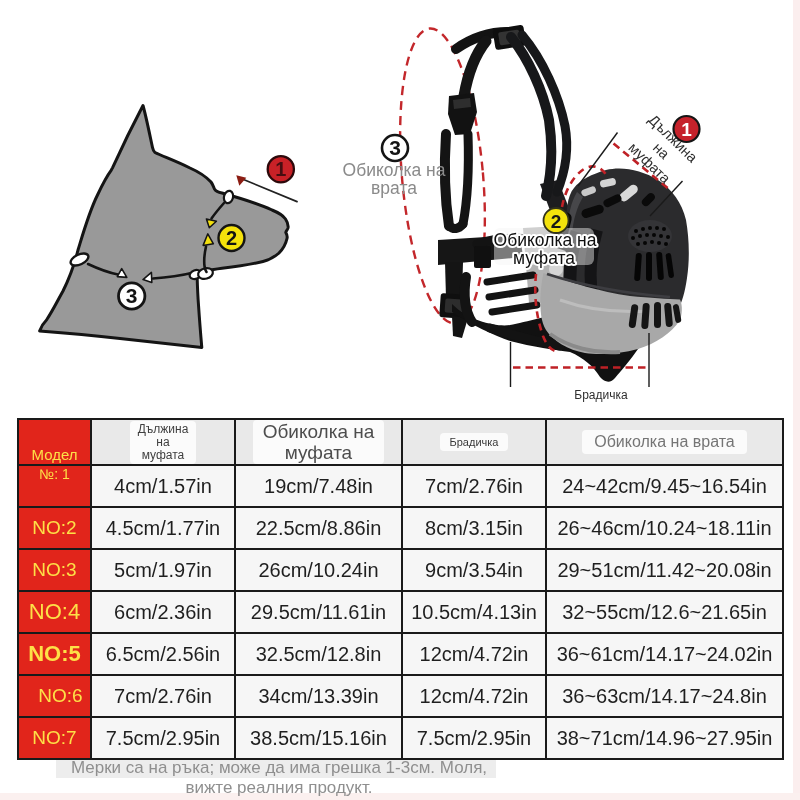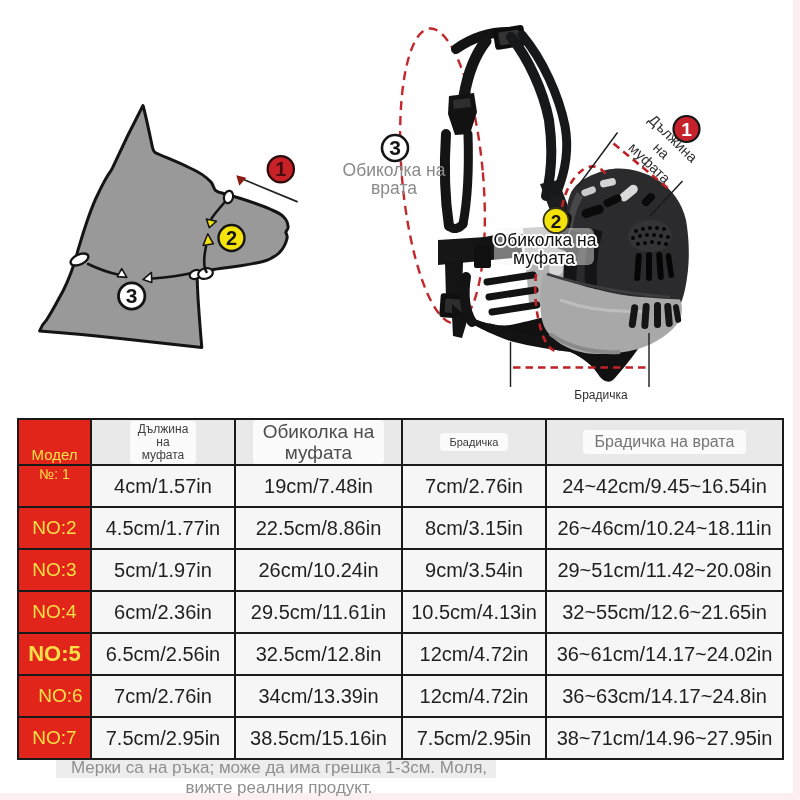--- a/index.html
+++ b/index.html
@@ -244,21 +244,21 @@
       <col style="width:167px">
       <col style="width:144px">
       <col style="width:237px">
     </colgroup>
 <tbody>
       <tr style="height:45px">
 <td class="red" style="vertical-align:bottom;font-size:15px;padding-bottom:1px;">Модел</td>
 <td class="hdr" style="font-size:12px;line-height:13px;color:#3f3f3f;"><span class="wpatch" style="padding:2px 8px;">Дължина<br>на<br>муфата</span></td>
 <td class="hdr" style="font-size:19px;line-height:21px;color:#4d4d4d;"><span class="wpatch" style="padding:1px 10px;">Обиколка на<br>муфата</span></td>
 <td class="hdr" style="font-size:11px;color:#393939;"><span class="wpatch" style="padding:3px 10px;">Брадичка</span></td>
-<td class="hdr" style="font-size:16px;color:#757575;"><span class="wpatch" style="padding:3px 12px;">Брадичка на врата</span></td>
+<td class="hdr" style="font-size:16px;color:#757575;"><span class="wpatch" style="padding:3px 12px;">Обиколка на врата</span></td>
 </tr>
 <tr class="r1">
 <td class="red" style="vertical-align:top;font-size:14px;padding-top:0px;">№: 1</td>
 <td class="dat">4cm/1.57in</td>
 <td class="dat">19cm/7.48in</td>
 <td class="dat">7cm/2.76in</td>
 <td class="dat">24~42cm/9.45~16.54in</td>
 </tr>
 <tr class="r1">
 <td class="red" style="font-size:19px;">NO:2</td>
@@ -268,21 +268,21 @@
 <td class="dat">26~46cm/10.24~18.11in</td>
 </tr>
 <tr class="r1">
 <td class="red" style="font-size:19px;text-align:center;">NO:3</td>
 <td class="dat">5cm/1.97in</td>
 <td class="dat">26cm/10.24in</td>
 <td class="dat">9cm/3.54in</td>
 <td class="dat">29~51cm/11.42~20.08in</td>
 </tr>
 <tr class="r1">
-<td class="red" style="font-size:19px;">NO:4</td>
+<td class="red" style="font-size:22px;">NO:4</td>
 <td class="dat">6cm/2.36in</td>
 <td class="dat">29.5cm/11.61in</td>
 <td class="dat">10.5cm/4.13in</td>
 <td class="dat">32~55cm/12.6~21.65in</td>
 </tr>
 <tr class="r1">
 <td class="red" style="font-size:22px;font-weight:bold;">NO:5</td>
 <td class="dat">6.5cm/2.56in</td>
 <td class="dat">32.5cm/12.8in</td>
 <td class="dat">12cm/4.72in</td>

